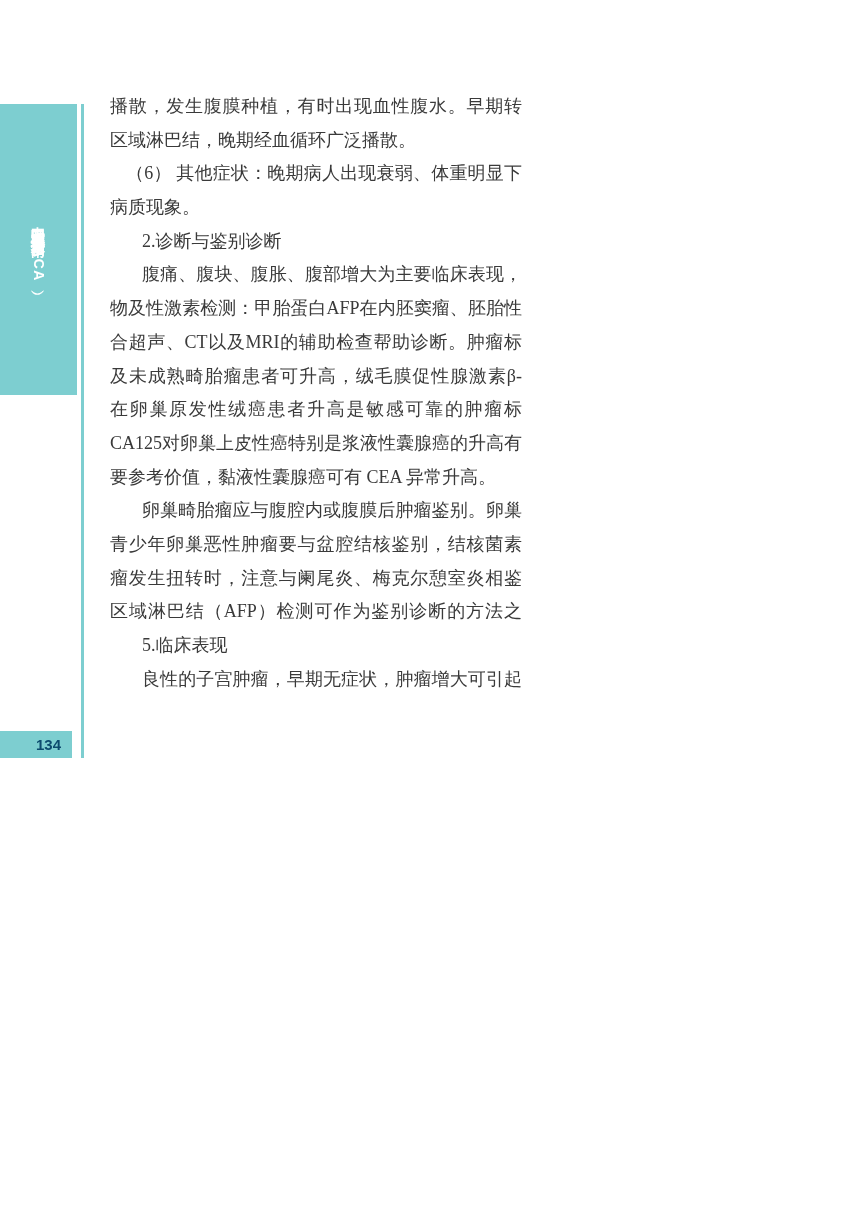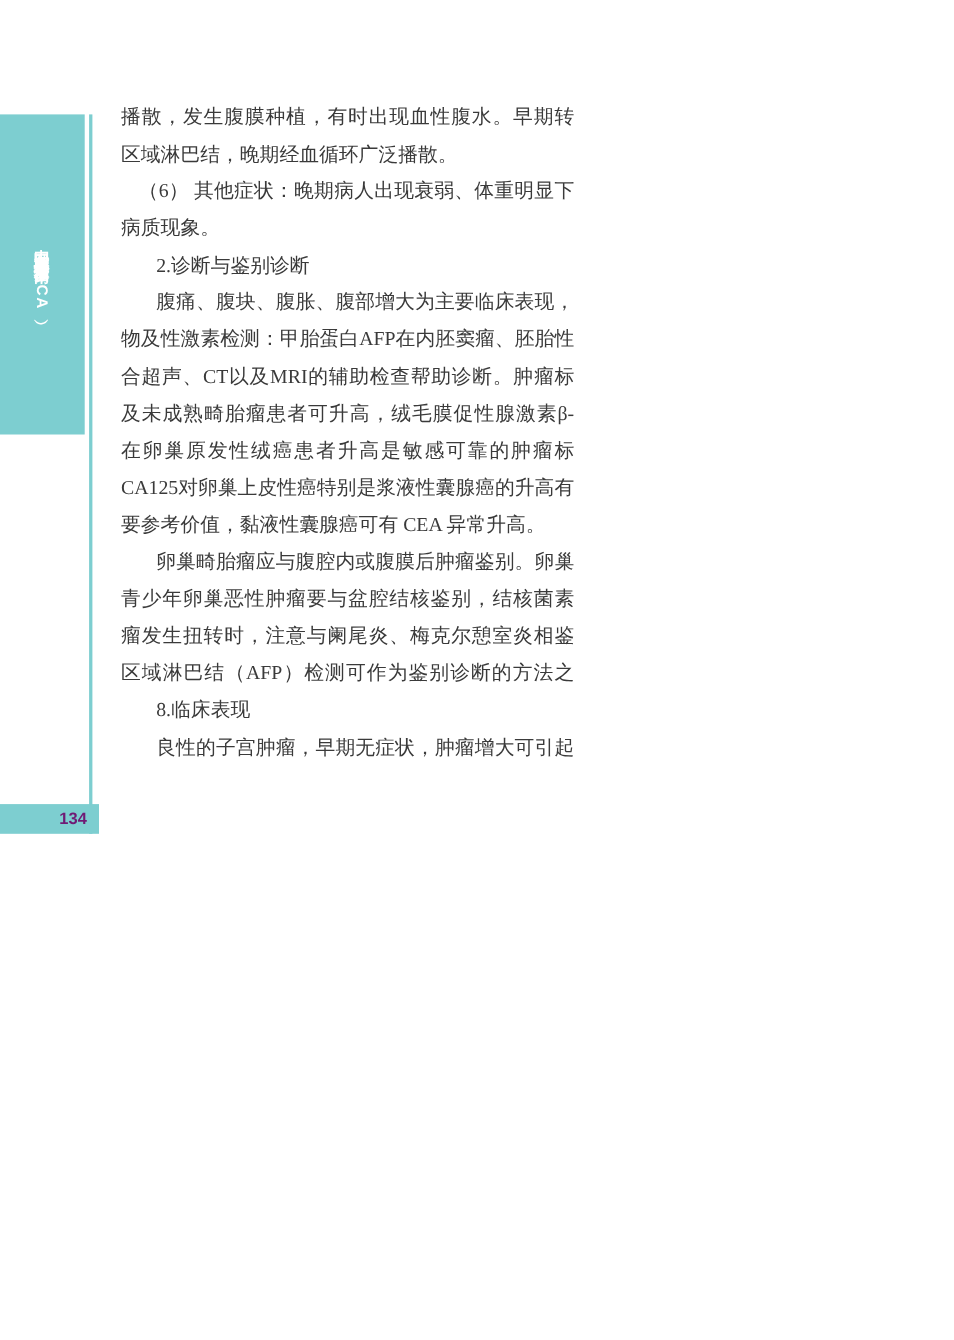--- a/index.html
+++ b/index.html
@@ -31,23 +31,23 @@
   }
 
   
   .vline{
     position:absolute;left:81px;top:104px;width:3px;height:654px;
     background:var(--accent);
   }
 
   
   .page-badge{
-    position:absolute;left:0;top:731px;width:90px;height:27px;
+    position:absolute;left:0;top:731px;width:72px;height:27px;
     background:var(--accent);
-    color:#701a75;font-family:"Liberation Sans","DejaVu Sans",sans-serif;
+    color:#0c4a6e;font-family:"Liberation Sans","DejaVu Sans",sans-serif;
     font-weight:bold;font-size:15px;line-height:27px;
     text-align:right;padding-right:11px;box-sizing:border-box;
   }
 
   
   .body-col{
     position:absolute;left:110px;top:90px;width:412px;
     color:var(--body-text);font-size:18px;
   }
   .line{
@@ -88,17 +88,17 @@
       <div class="line just">物及性激素检测：甲胎蛋白AFP在内胚窦瘤、胚胎性癌</div>
       <div class="line just">合超声、CT以及MRI的辅助检查帮助诊断。肿瘤标志</div>
       <div class="line just">及未成熟畸胎瘤患者可升高，绒毛膜促性腺激素β-hCG</div>
       <div class="line just">在卵巢原发性绒癌患者升高是敏感可靠的肿瘤标记，血</div>
       <div class="line just">CA125对卵巢上皮性癌特别是浆液性囊腺癌的升高有重</div>
       <div class="line">要参考价值，黏液性囊腺癌可有 CEA 异常升高。</div>
       <div class="line just indent">卵巢畸胎瘤应与腹腔内或腹膜后肿瘤鉴别。卵巢肿</div>
       <div class="line just">青少年卵巢恶性肿瘤要与盆腔结核鉴别，结核菌素试验</div>
       <div class="line just">瘤发生扭转时，注意与阑尾炎、梅克尔憩室炎相鉴别。</div>
       <div class="line just">区域淋巴结（AFP）检测可作为鉴别诊断的方法之一。</div>
-      <div class="line indent">8.临床表现</div>
+      <div class="line indent">5.临床表现</div>
       <div class="line just indent">良性的子宫肿瘤，早期无症状，肿瘤增大可引起下</div>
     </div>
 
 </div>
 
 </body></html>

